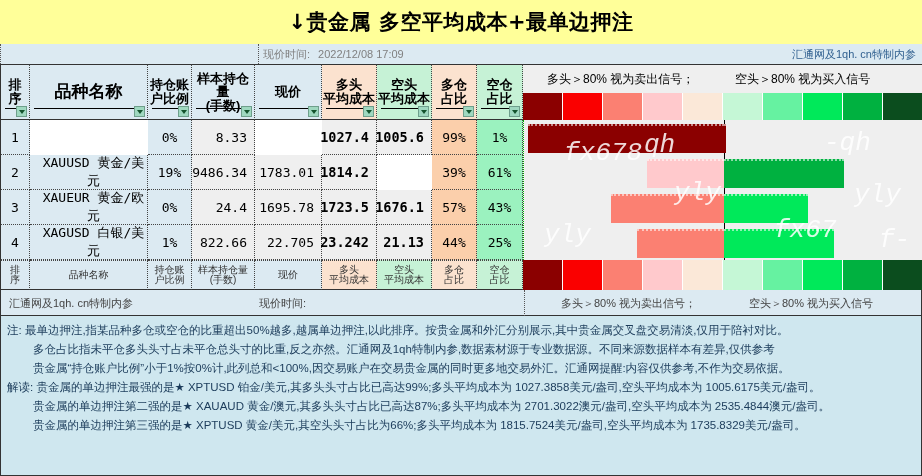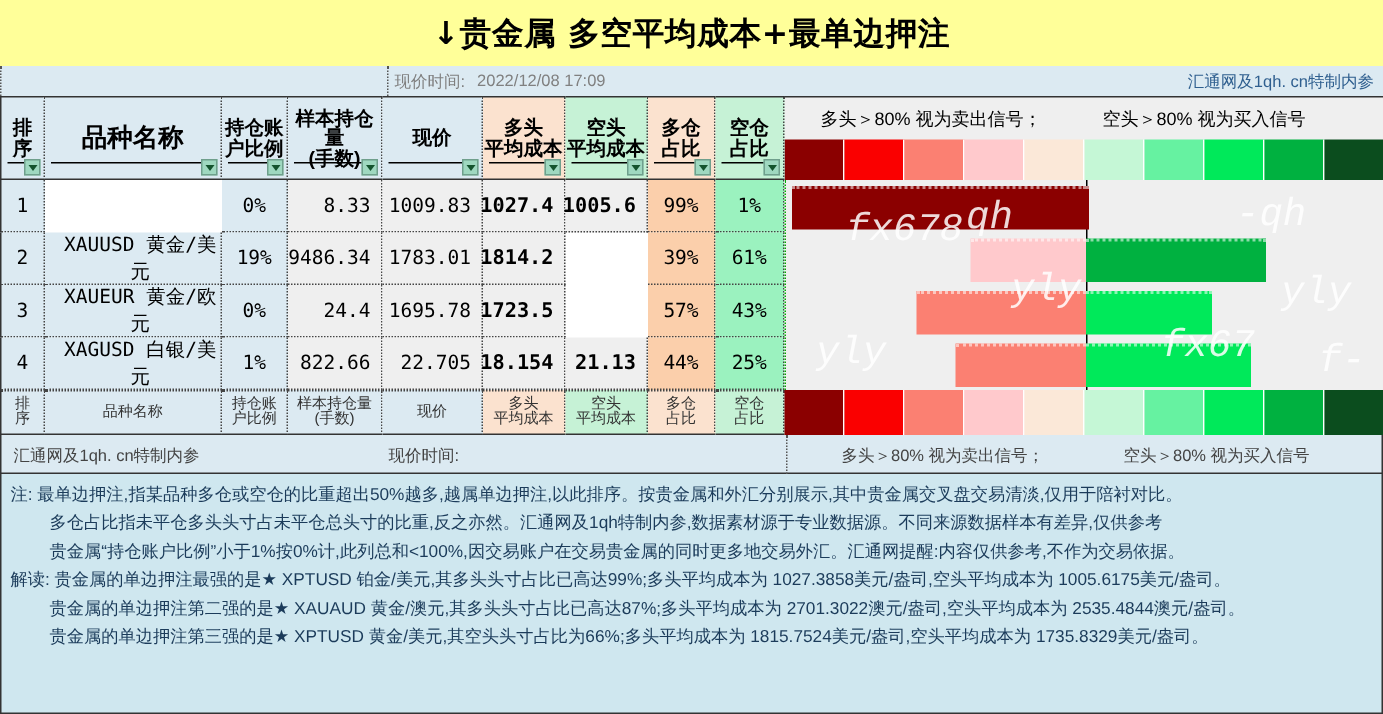--- a/index.html
+++ b/index.html
@@ -245,21 +245,20 @@
           <span class="lbl">占比</span>
           <div class="uline"></div>
           <div class="dd"></div>
         </div>
       </div>
     <div id="data-rows">
         <div class="drow">
           <div class="cell c0 lightblue" style="left: 0px; width: 30px;">1</div>
           <div class="cell lightblue" style="left: 148px; width: 44px;">0%</div>
           <div class="cell grey rjust" style="left: 192px; width: 63px;">8.33</div>
-          <div class="cell grey rjust" style="left: 255px; width: 67px;">1009.83</div>
           <div class="cell grey bold rjust" style="left: 322px; width: 55px;">1027.4</div>
           <div class="cell grey bold rjust" style="left: 377px; width: 55px;">1005.6</div>
           <div class="cell orange" style="left: 432px; width: 45px;">99%</div>
           <div class="cell greenc" style="left: 477px; width: 46px;">1%</div>
         </div>
         <div class="drow">
           <div class="cell c0 lightblue" style="left: 0px; width: 30px;">2</div>
           <div class="cell lightblue name" style="left: 30px; width: 118px;">XAUUSD  黄金/美元</div>
           <div class="cell lightblue" style="left: 148px; width: 44px;">19%</div>
           <div class="cell grey rjust" style="left: 192px; width: 63px;">9486.34</div>
@@ -268,30 +267,31 @@
           <div class="cell orange" style="left: 432px; width: 45px;">39%</div>
           <div class="cell greenc" style="left: 477px; width: 46px;">61%</div>
         </div>
         <div class="drow">
           <div class="cell c0 lightblue" style="left: 0px; width: 30px;">3</div>
           <div class="cell lightblue name" style="left: 30px; width: 118px;">XAUEUR  黄金/欧元</div>
           <div class="cell lightblue" style="left: 148px; width: 44px;">0%</div>
           <div class="cell grey rjust" style="left: 192px; width: 63px;">24.4</div>
           <div class="cell grey rjust" style="left: 255px; width: 67px;">1695.78</div>
           <div class="cell grey bold rjust" style="left: 322px; width: 55px;">1723.5</div>
+          <div class="cell grey bold rjust" style="left: 377px; width: 55px;">1676.1</div>
           <div class="cell orange" style="left: 432px; width: 45px;">57%</div>
           <div class="cell greenc" style="left: 477px; width: 46px;">43%</div>
         </div>
         <div class="drow">
           <div class="cell c0 lightblue" style="left: 0px; width: 30px;">4</div>
           <div class="cell lightblue name" style="left: 30px; width: 118px; text-align: center;">XAGUSD  白银/美元</div>
           <div class="cell lightblue" style="left: 148px; width: 44px;">1%</div>
           <div class="cell grey rjust" style="left: 192px; width: 63px;">822.66</div>
           <div class="cell grey rjust" style="left: 255px; width: 67px;">22.705</div>
-          <div class="cell grey bold rjust" style="left: 322px; width: 55px;">18.154</div>
+          <div class="cell grey bold rjust" style="left: 322px; width: 55px;">23.242</div>
           <div class="cell grey bold rjust" style="left: 377px; width: 55px;">21.13</div>
           <div class="cell orange" style="left: 432px; width: 45px;">44%</div>
           <div class="cell greenc" style="left: 477px; width: 46px;">25%</div>
         </div>
       </div>
     <div class="fhdr-row" id="fhdr-row">
         <div class="cell c0 " style="left: 0px; width: 30px;">
           <span>排</span>
           <span>序</span>
         </div>

